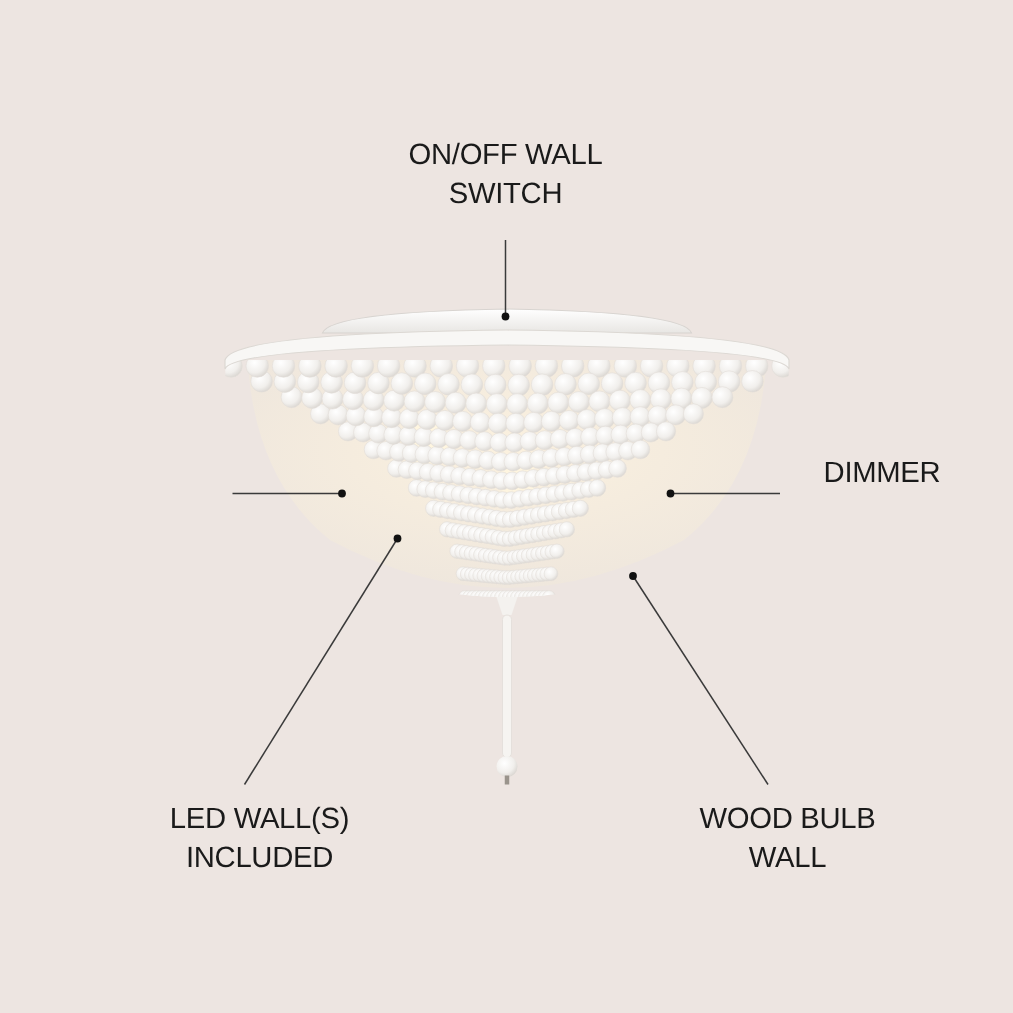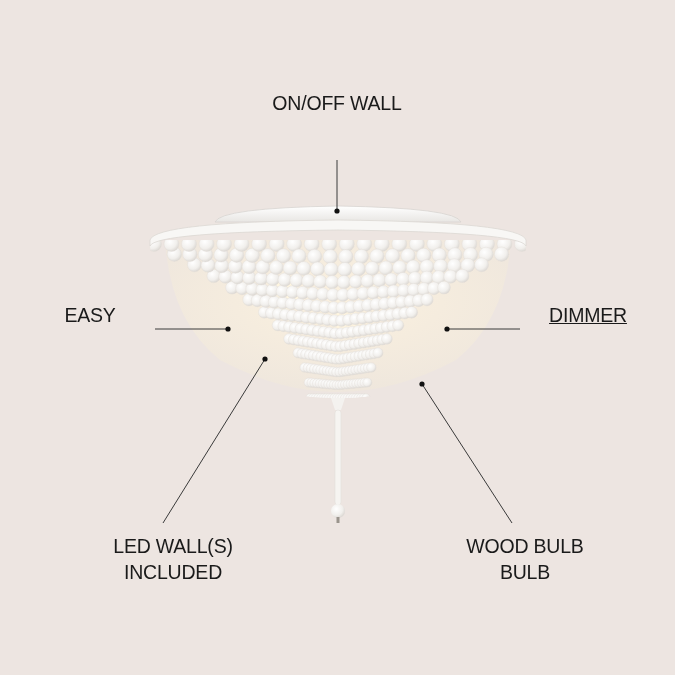--- a/index.html
+++ b/index.html
@@ -365,33 +365,33 @@
       <circle cx="337" cy="211" r="2.6"></circle>
       <circle cx="228" cy="329" r="2.6"></circle>
       <circle cx="447" cy="329" r="2.6"></circle>
       <circle cx="265" cy="359" r="2.6"></circle>
       <circle cx="422" cy="384" r="2.6"></circle>
     </g>
   </svg>
 
   <div class="label" style="left:237px; top:90px; width:200px;">
     <span>ON/OFF WALL</span>
+    <span>SWITCH</span>
   </div>
 
   <div class="label" style="left:20px; top:302px; width:140px;">
-    <span>EASY</span>
-  </div>
-
-  <div class="label" style="left:512px; top:302px; width:152px;text-decoration:underline;">
+  </div>
+
+  <div class="label" style="left:512px; top:302px; width:152px;">
     <span>DIMMER</span>
   </div>
 
   <div class="label" style="left:98px; top:533px; width:150px;">
     <span>LED WALL(S)</span>
     <span>INCLUDED</span>
   </div>
 
   <div class="label" style="left:450px; top:533px; width:150px;">
     <span>WOOD BULB</span>
-    <span>BULB</span>
+    <span>WALL</span>
   </div>
 
 </div>
 
 </body></html>

